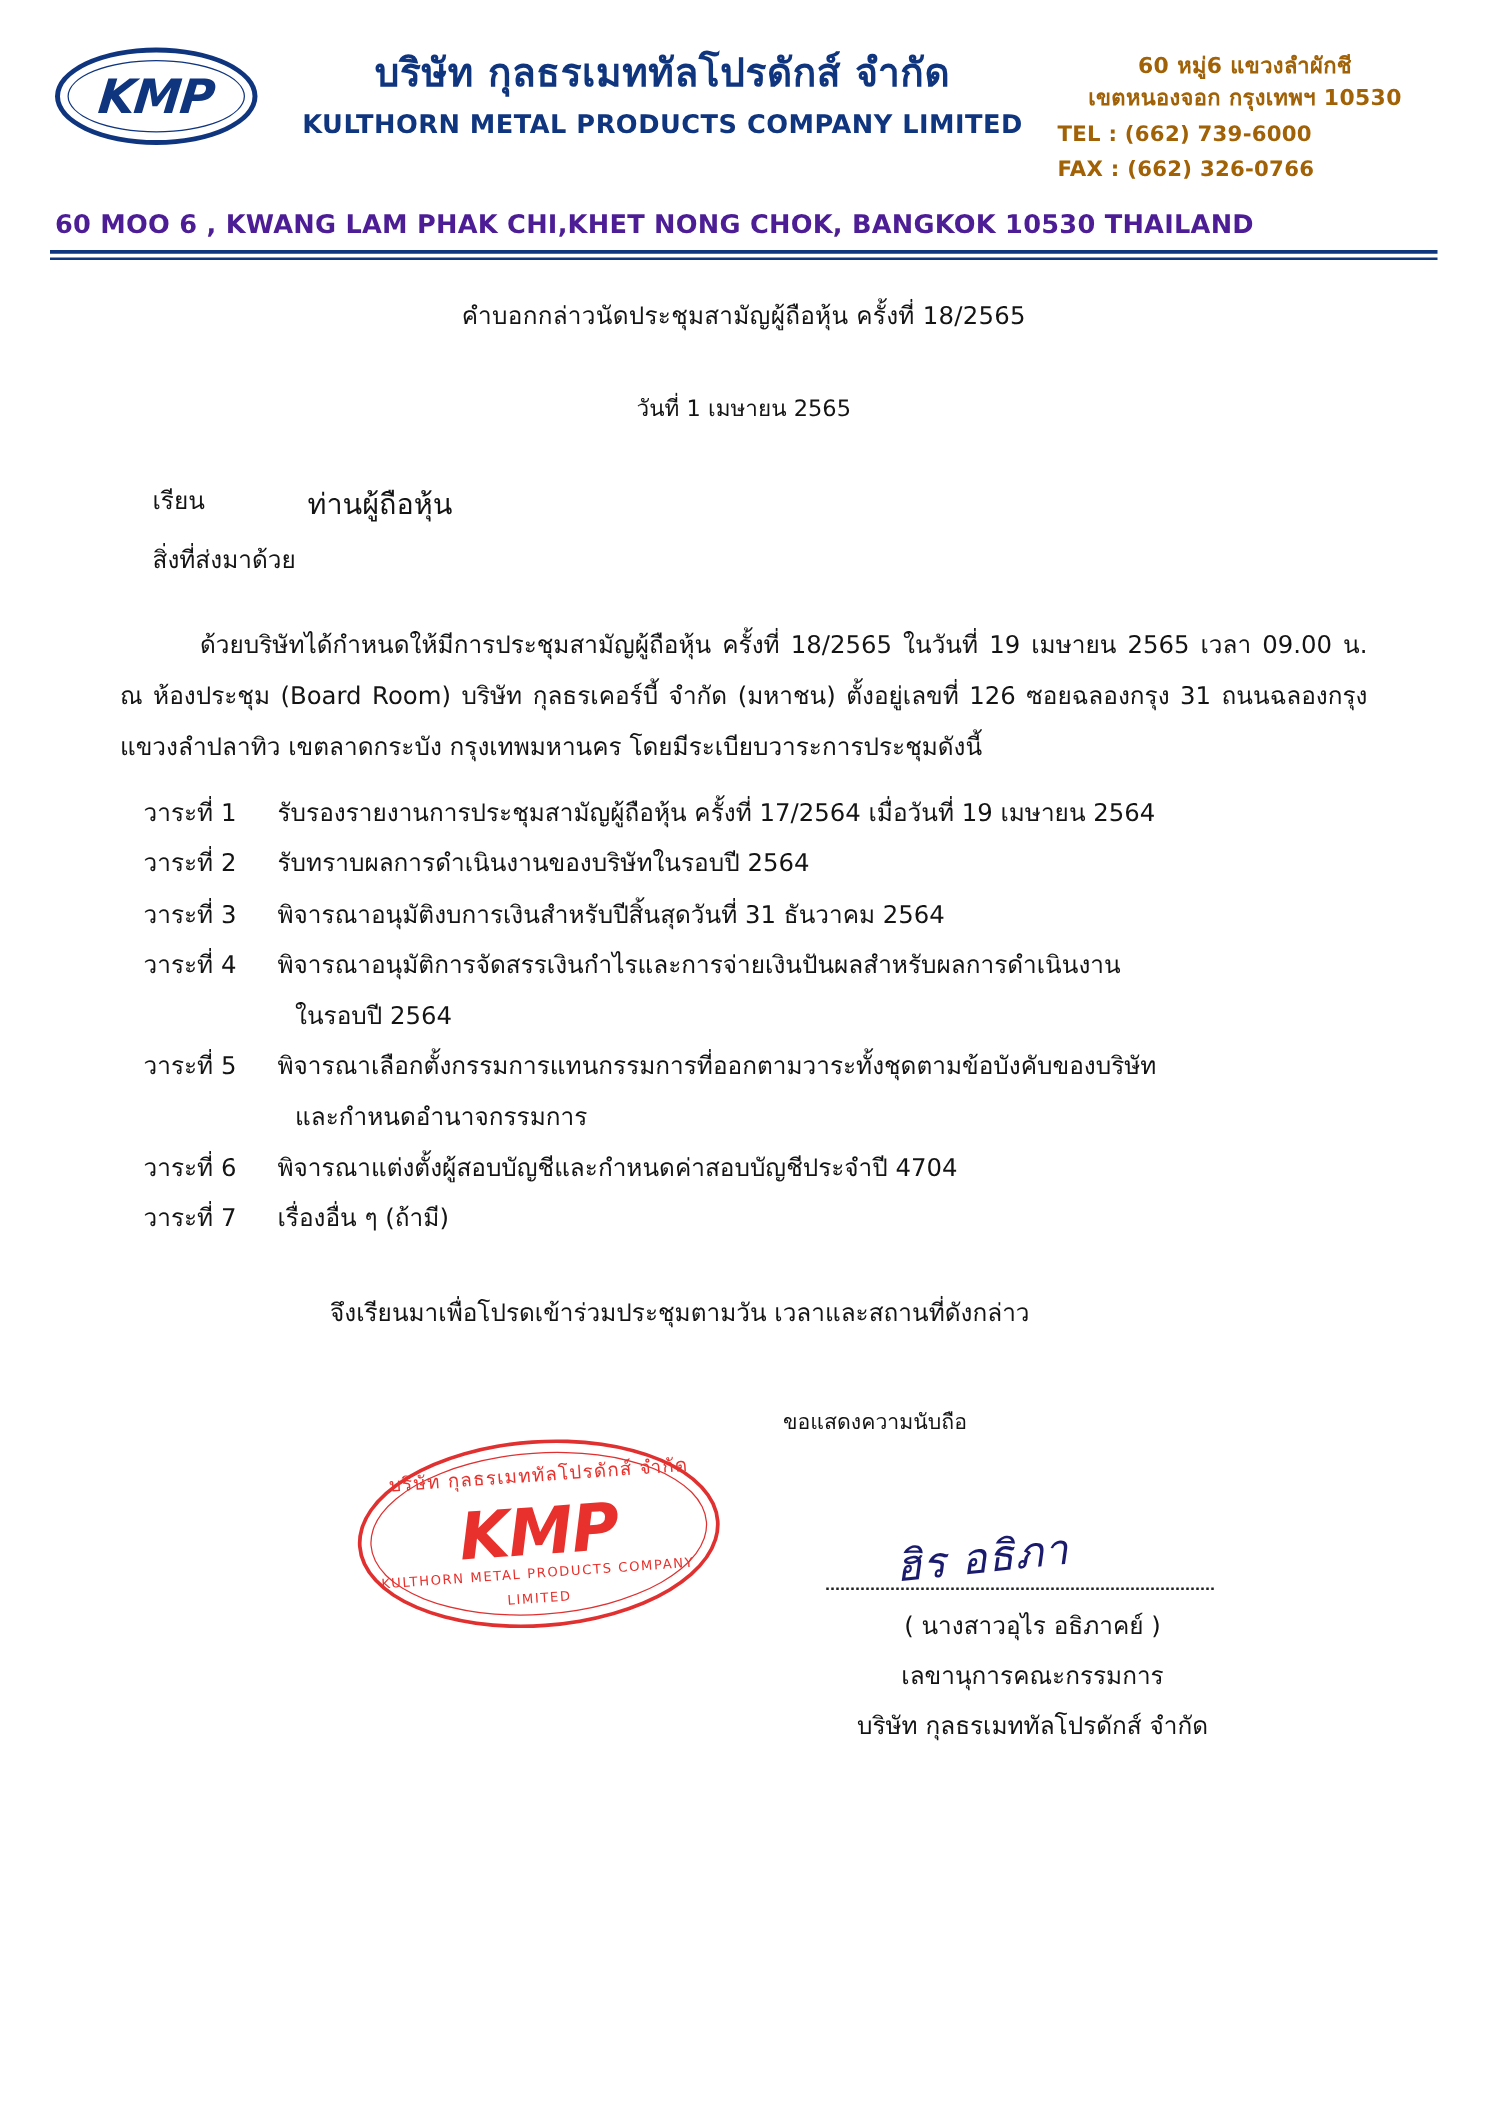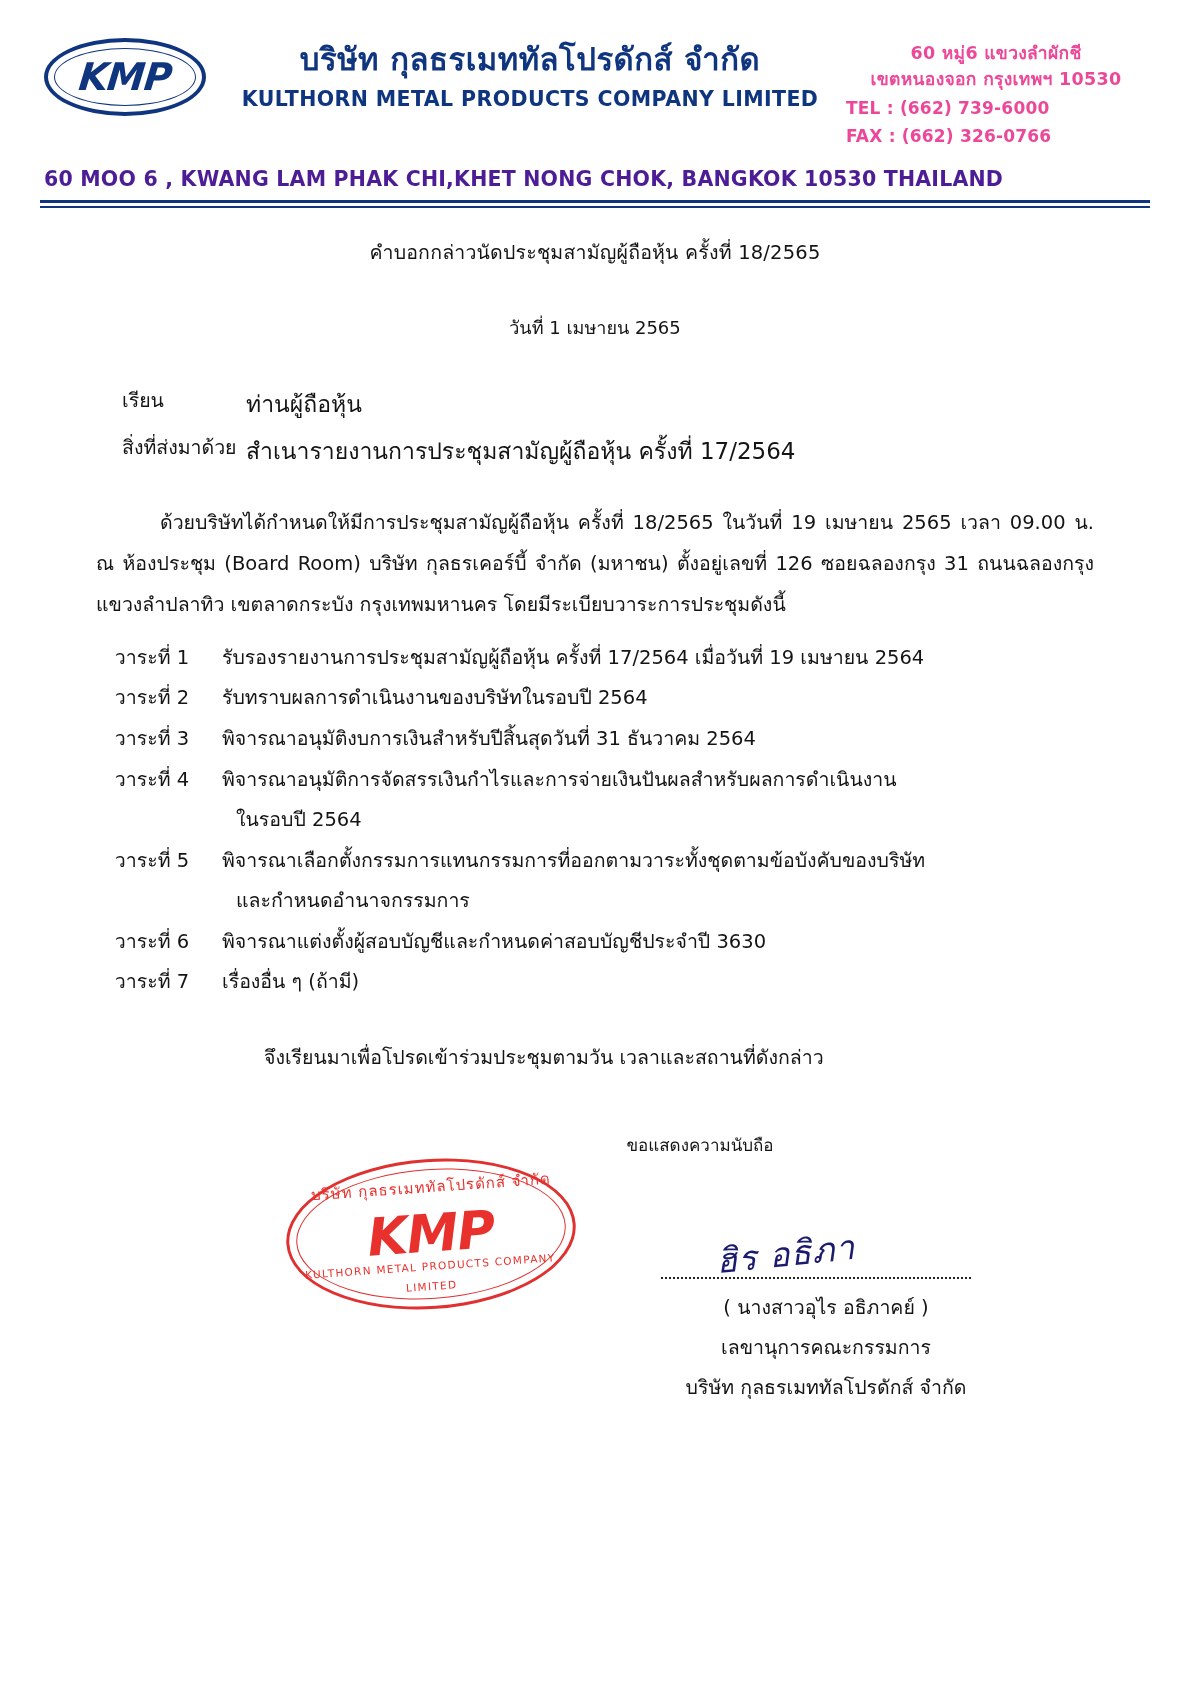--- a/index.html
+++ b/index.html
@@ -87,21 +87,21 @@
     color: #10357f;
     letter-spacing: 0.4px;
     margin-top: 8px;
   }
 
   .addr-block {
     flex: 0 0 300px;
     text-align: left;
     padding-top: 6px;
     font-family: "DejaVu Sans", sans-serif;
-    color: #ec4899;
+    color: #a16207;
   }
   .addr-line1, .addr-line2 {
     font-size: 17.5px;
     font-weight: bold;
     letter-spacing: 0.3px;
     text-align: center;
     line-height: 1.5;
   }
   .addr-tel, .addr-fax {
     font-size: 17px;
@@ -348,21 +348,20 @@
 
     <div class="date-line">วันที่  1 เมษายน 2565</div>
 
     <div class="kv-block">
       <div class="kv-row">
         <div class="kv-key">เรียน</div>
         <div class="kv-val">ท่านผู้ถือหุ้น</div>
       </div>
       <div class="kv-row">
         <div class="kv-key">สิ่งที่ส่งมาด้วย</div>
-        <div class="kv-val">สำเนารายงานการประชุมสามัญผู้ถือหุ้น ครั้งที่  17/2564</div>
       </div>
     </div>
 
     <div class="para"><span class="indent"></span><span>ด้วยบริษัทได้กำหนดให้มีการประชุมสามัญผู้ถือหุ้น  ครั้งที่  18/2565  ในวันที่  19  เมษายน  2565  เวลา 09.00 น. ณ ห้องประชุม (Board Room) บริษัท กุลธรเคอร์บี้ จำกัด (มหาชน) ตั้งอยู่เลขที่ 126 ซอยฉลองกรุง 31 ถนนฉลองกรุง แขวงลำปลาทิว เขตลาดกระบัง กรุงเทพมหานคร  โดยมีระเบียบวาระการประชุมดังนี้</span></div>
 
     <div class="agenda">
 
       <div class="agenda-row">
         <div class="agenda-label">วาระที่ 1</div>
         <div class="agenda-text">รับรองรายงานการประชุมสามัญผู้ถือหุ้น ครั้งที่  17/2564 เมื่อวันที่  19 เมษายน 2564</div>
@@ -385,21 +384,21 @@
       <div class="agenda-cont">ในรอบปี 2564</div>
 
       <div class="agenda-row">
         <div class="agenda-label">วาระที่ 5</div>
         <div class="agenda-text">พิจารณาเลือกตั้งกรรมการแทนกรรมการที่ออกตามวาระทั้งชุดตามข้อบังคับของบริษัท</div>
       </div>
       <div class="agenda-cont">และกำหนดอำนาจกรรมการ</div>
 
       <div class="agenda-row">
         <div class="agenda-label">วาระที่ 6</div>
-        <div class="agenda-text">พิจารณาแต่งตั้งผู้สอบบัญชีและกำหนดค่าสอบบัญชีประจำปี 3630</div>
+        <div class="agenda-text">พิจารณาแต่งตั้งผู้สอบบัญชีและกำหนดค่าสอบบัญชีประจำปี 4704</div>
       </div>
 
       <div class="agenda-row">
         <div class="agenda-label">วาระที่ 7</div>
         <div class="agenda-text">เรื่องอื่น ๆ (ถ้ามี)</div>
       </div>
 
     </div>
 
     <div class="closing">จึงเรียนมาเพื่อโปรดเข้าร่วมประชุมตามวัน เวลาและสถานที่ดังกล่าว</div>

